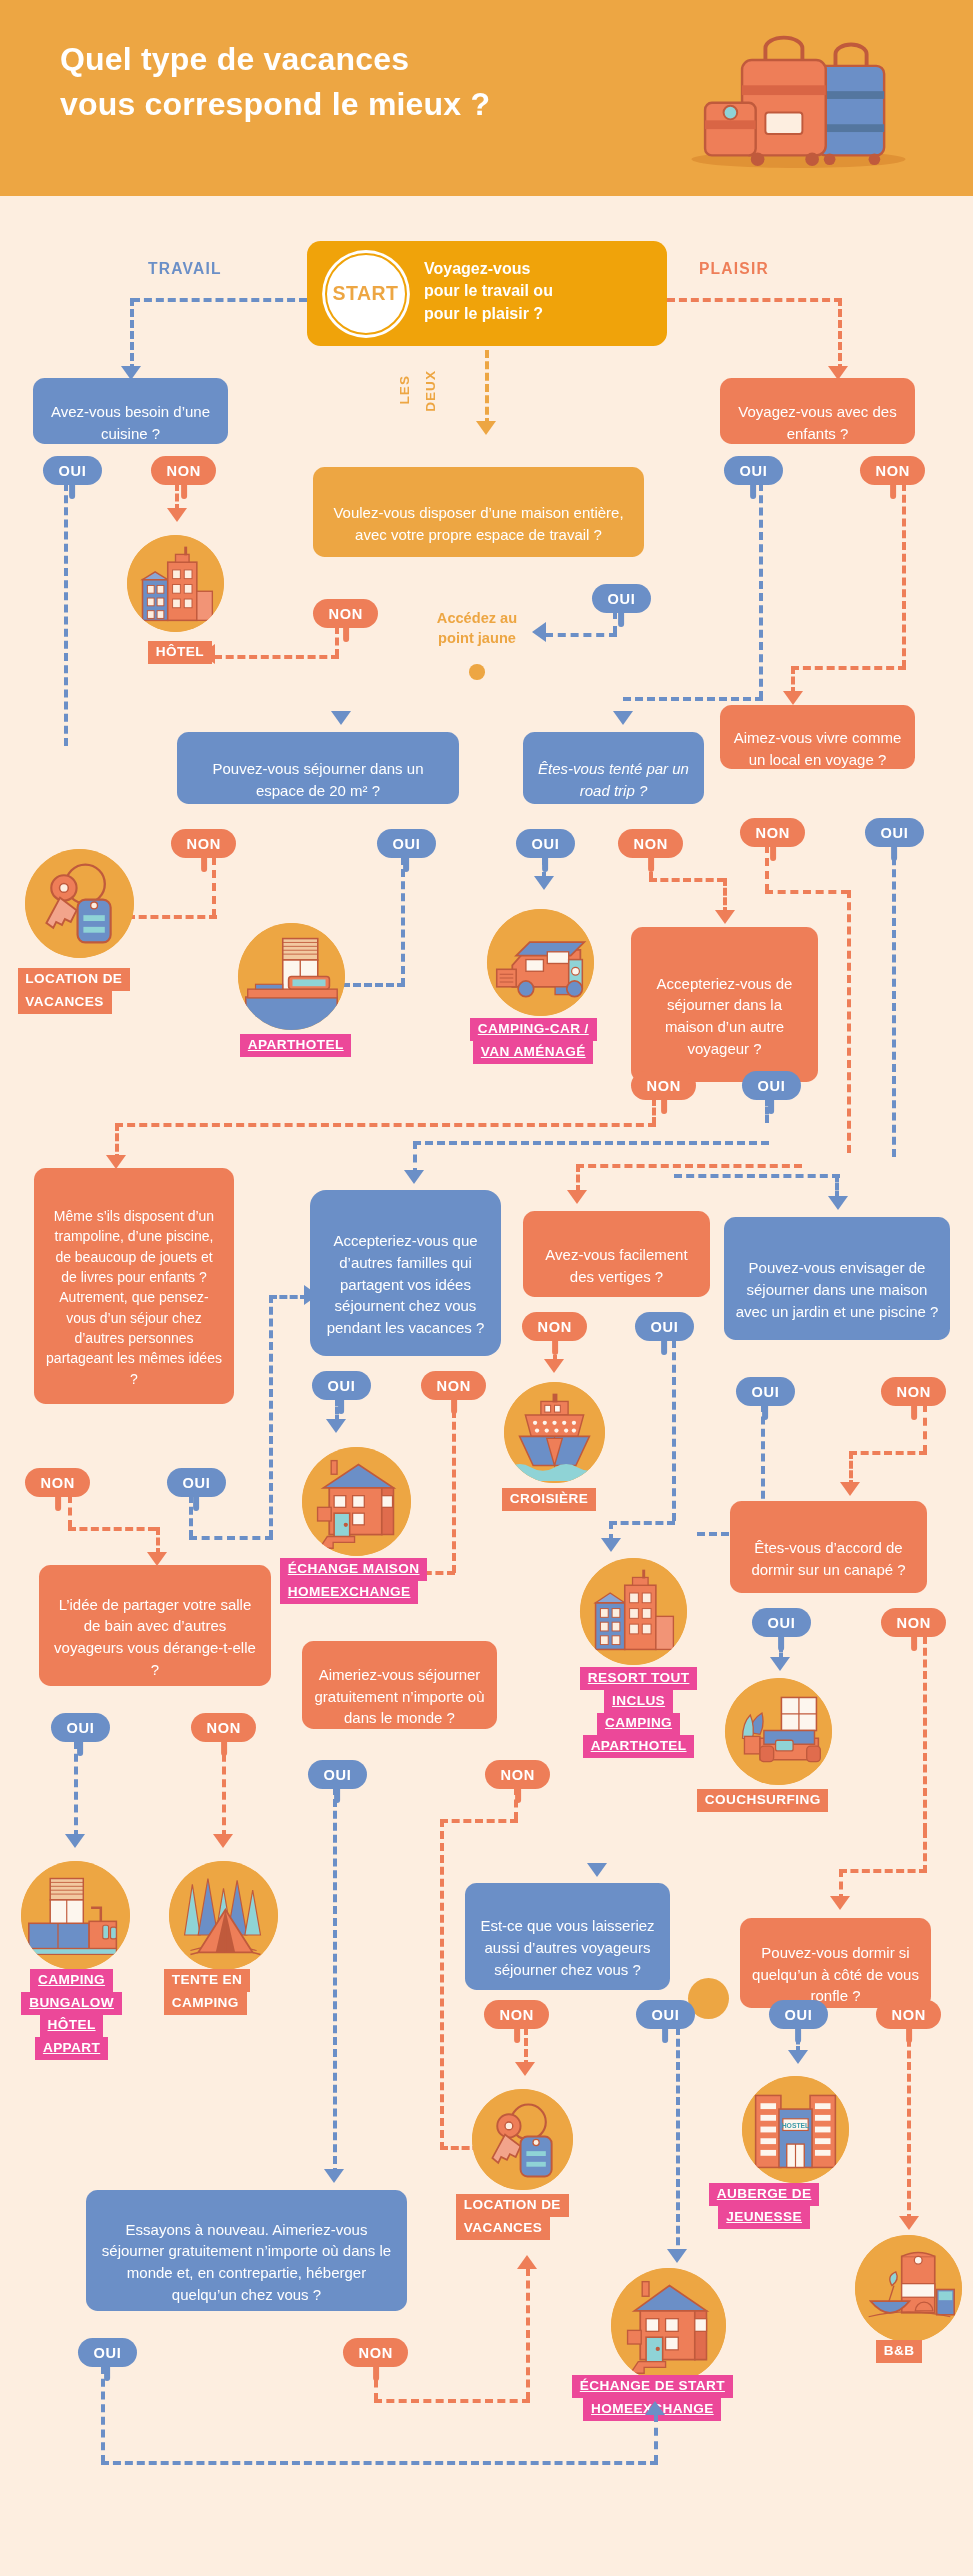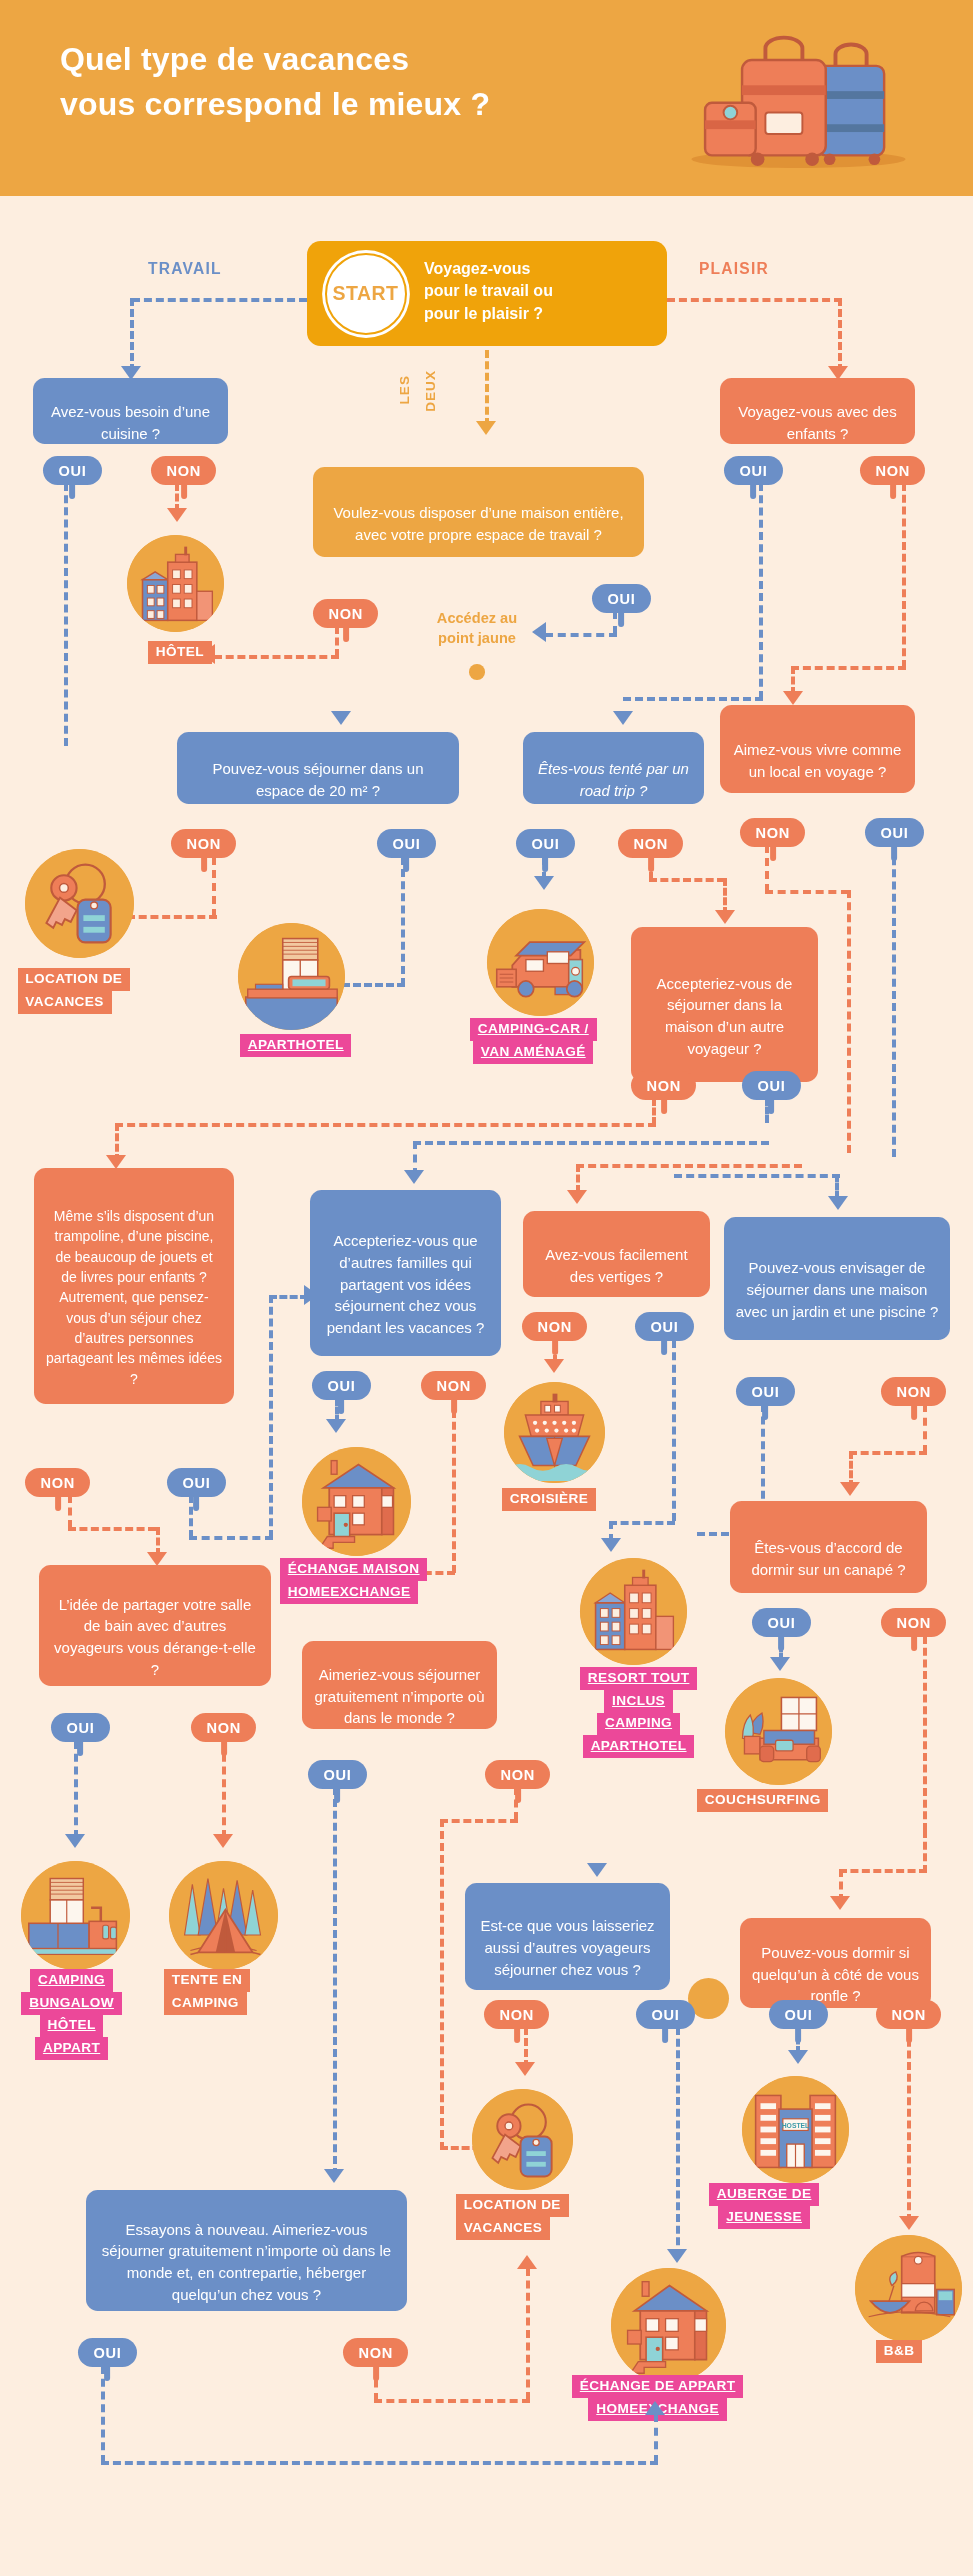--- a/index.html
+++ b/index.html
@@ -383,21 +383,21 @@
   </div>
   <div class="tag blue" style="left:516px; top:829px;">OUI</div>
   <div class="tag orange" style="left:618px; top:829px;">NON</div>
   <div class="conn v blue" style="left:542px; top:857px; height:23.4px;"></div>
   <div class="arrow down blue" style="left:534px; top:876px;"></div>
   <div class="conn v orange" style="left:649px; top:857px; height:23.4px;"></div>
   <div class="conn h orange" style="left:649px; top:878px; width:76px;"></div>
   <div class="conn v orange" style="left:723px; top:878px; height:37px;"></div>
   <div class="arrow down orange" style="left:715px; top:910px;"></div>
 
-  <div class="node orange" style="left:720px; top:705px; width:195px; height:88px;">
+  <div class="node orange" style="left:720px; top:705px; width:195px; height:64px;">
     <span class="txt">Aimez-vous vivre comme un local en voyage ?</span>
   </div>
   <div class="tag orange" style="left:740px; top:818px;">NON</div>
   <div class="tag blue" style="left:865px; top:818px;">OUI</div>
   <div class="conn v orange" style="left:765px; top:845px; height:47px;"></div>
   <div class="conn h orange" style="left:765px; top:890px; width:84px;"></div>
   <div class="conn v orange" style="left:847px; top:890px; height:263px;"></div>
   <div class="conn v blue" style="left:892px; top:845px; height:312px;"></div>
 
   <div class="icon-circle" style="left:25px; top:849px; width:109px; height:109px;">
@@ -488,21 +488,21 @@
   <div class="conn v orange" style="left:68px; top:1495px; height:33px;"></div>
   <div class="conn h orange" style="left:68px; top:1527px; width:88px;"></div>
   <div class="conn v orange" style="left:156px; top:1527px; height:29px;"></div>
   <div class="arrow down orange" style="left:147px; top:1552px;"></div>
   <div class="conn v blue" style="left:189px; top:1495px; height:43px;"></div>
   <div class="conn h blue" style="left:189px; top:1536px; width:84px;"></div>
   <div class="conn v blue" style="left:269px; top:1295px; height:243px;"></div>
   <div class="conn h blue" style="left:269px; top:1295px; width:39px;"></div>
   <div class="arrow right blue" style="left:304px; top:1285px;"></div>
 
-  <div class="node blue" style="left:310px; top:1190px; width:191px; height:166px;">
+  <div class="node blue" style="left:310px; top:1190px; width:191px; height:166px;border-radius:16px;">
     <span class="txt">Accepteriez-vous que d’autres familles qui partagent vos idées séjournent chez vous pendant les vacances ?</span>
   </div>
   <div class="tag blue" style="left:312px; top:1371px;">OUI</div>
   <div class="tag orange" style="left:421px; top:1371px;">NON</div>
   <div class="conn v blue" style="left:335px; top:1398px; height:25px;"></div>
   <div class="arrow down blue" style="left:326px; top:1419px;"></div>
   <div class="conn v orange" style="left:452px; top:1398px; height:175px;"></div>
   <div class="conn h orange" style="left:389px; top:1571px; width:66px;"></div>
   <div class="arrow down orange" style="left:381px; top:1571px;"></div>
 
@@ -810,21 +810,21 @@
         <rect x="56" y="71" width="13" height="13"></rect>
           <rect x="86" y="52" width="12" height="13"></rect>
       </g>
       <rect x="17" y="64" width="14" height="14" fill="#ee7e58" stroke="#c05a3c" stroke-width="1.4"></rect>
       <rect x="36" y="71" width="17" height="27" fill="#8fd3d6" stroke="#c05a3c" stroke-width="1.6"></rect>
       <circle cx="48" cy="83" r="2.2" fill="#c05a3c"></circle>
       <path d="M28 96 h28 v6 h-22 v6 h-14Z" fill="#ee7e58" stroke="#c05a3c" stroke-width="1.4"></path>
     </svg>
   </div>
   <div class="result-label blue" style="left:572px; top:2375px;">
-    <span class="chip">ÉCHANGE DE APPART</span>
+    <span class="chip">ÉCHANGE DE START</span>
     <span class="chip">HOMEEXCHANGE</span>
   </div>
 
   <div class="icon-circle" style="left:855px; top:2235px; width:107px; height:107px;">
     <svg viewBox="0 0 110 110" width="107" height="107">
       <circle cx="55" cy="55" r="55" fill="#eda643"></circle>
       <rect x="48" y="22" width="34" height="58" fill="#ee7e58" stroke="#c05a3c" stroke-width="1.7"></rect>
       <path d="M48 22 q17 -8 34 0" fill="#ee7e58" stroke="#c05a3c" stroke-width="1.5"></path>
       <circle cx="65" cy="26" r="4" fill="#fdf6ee" stroke="#c05a3c" stroke-width="1.3"></circle>
       <rect x="48" y="50" width="34" height="14" fill="#fdf6ee" stroke="#c05a3c" stroke-width="1.3"></rect>

